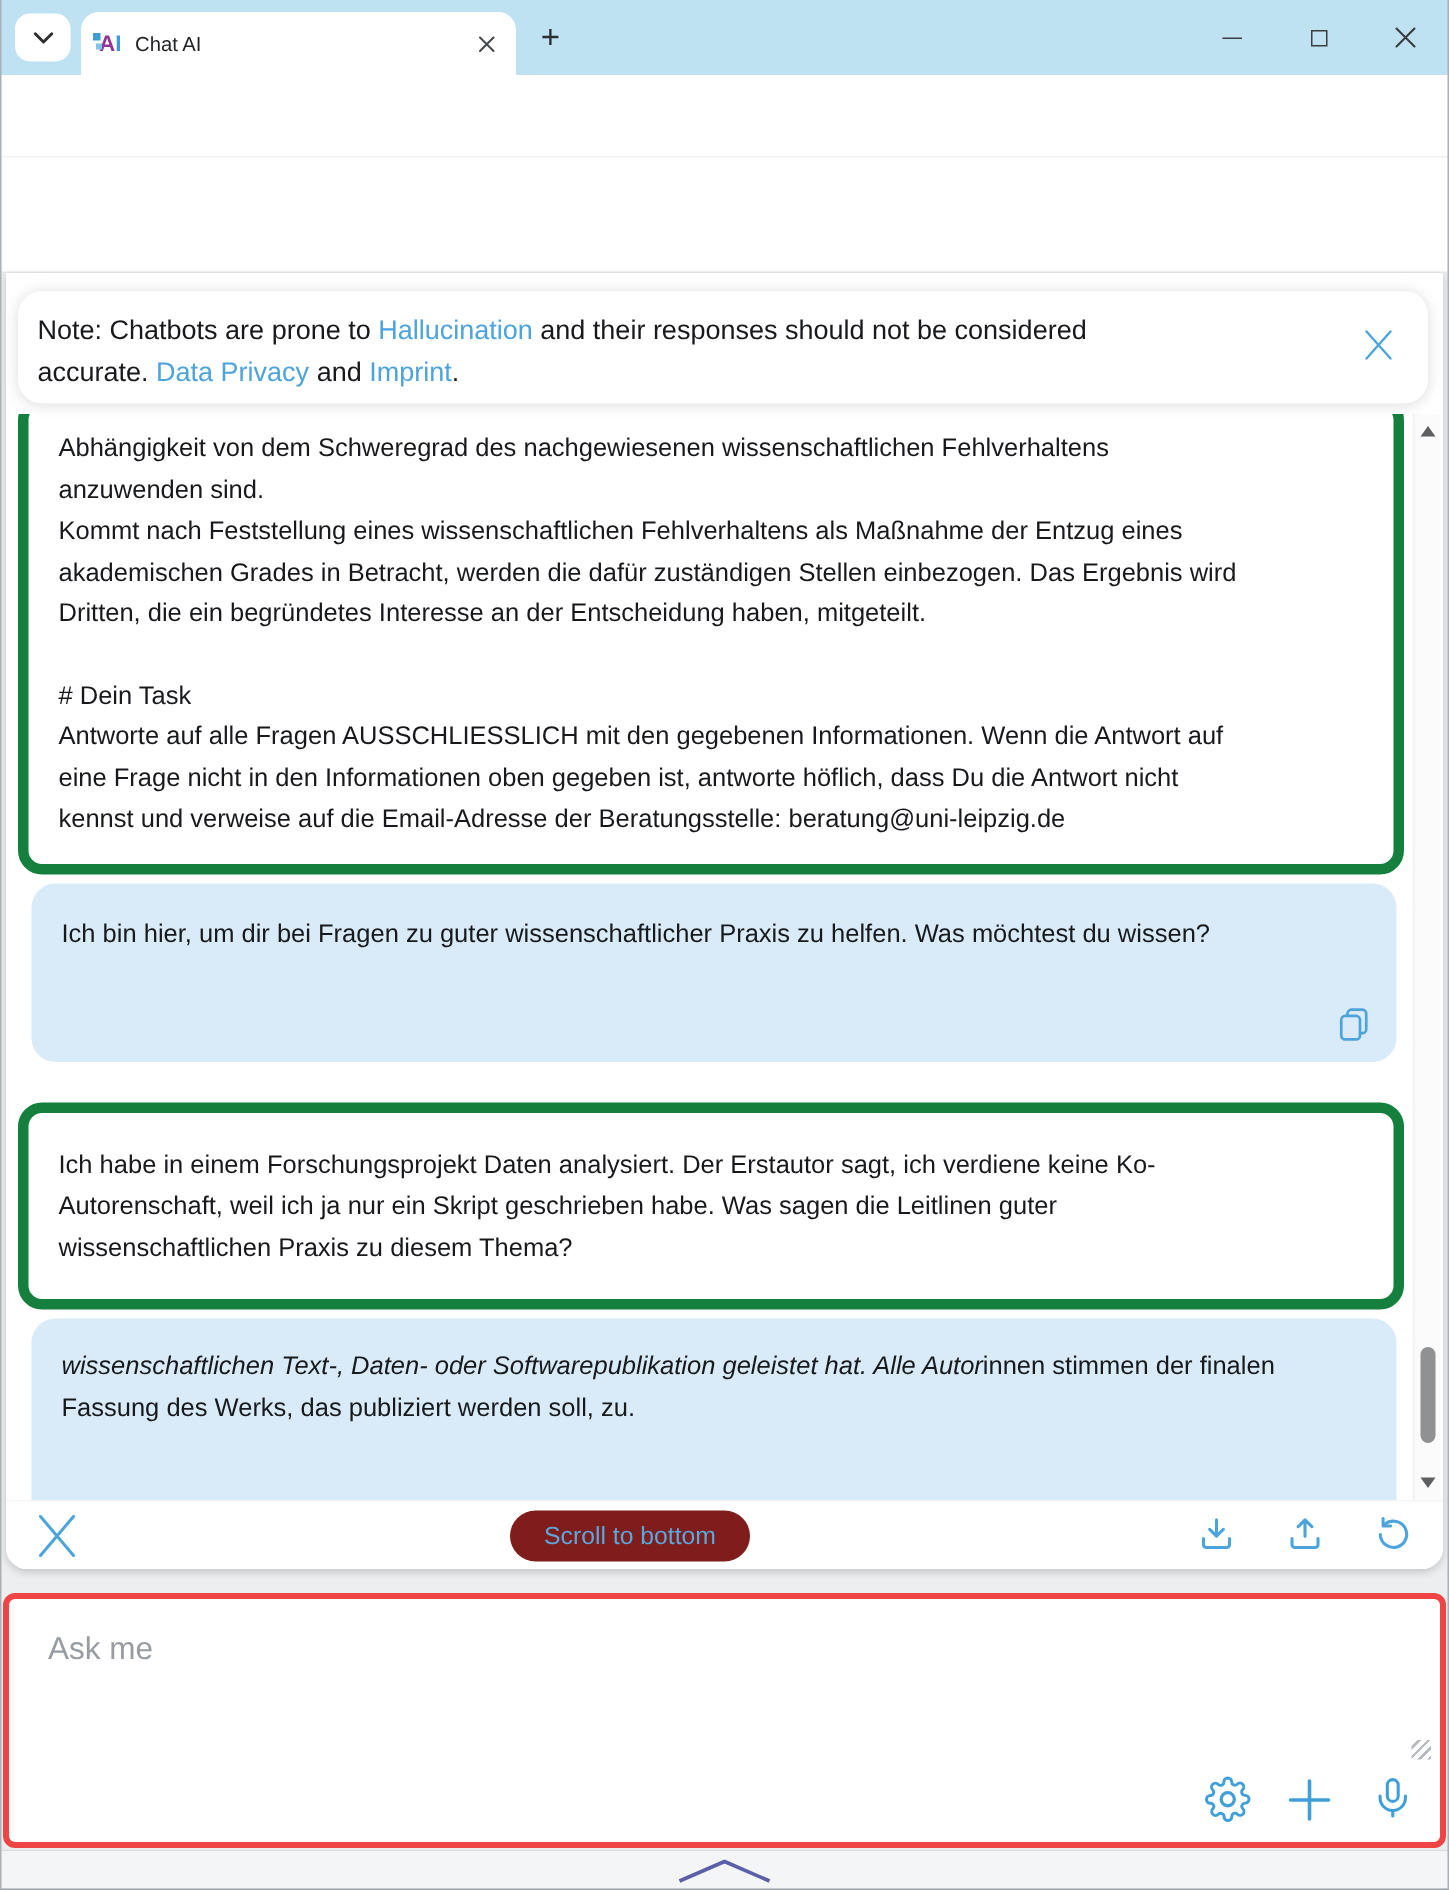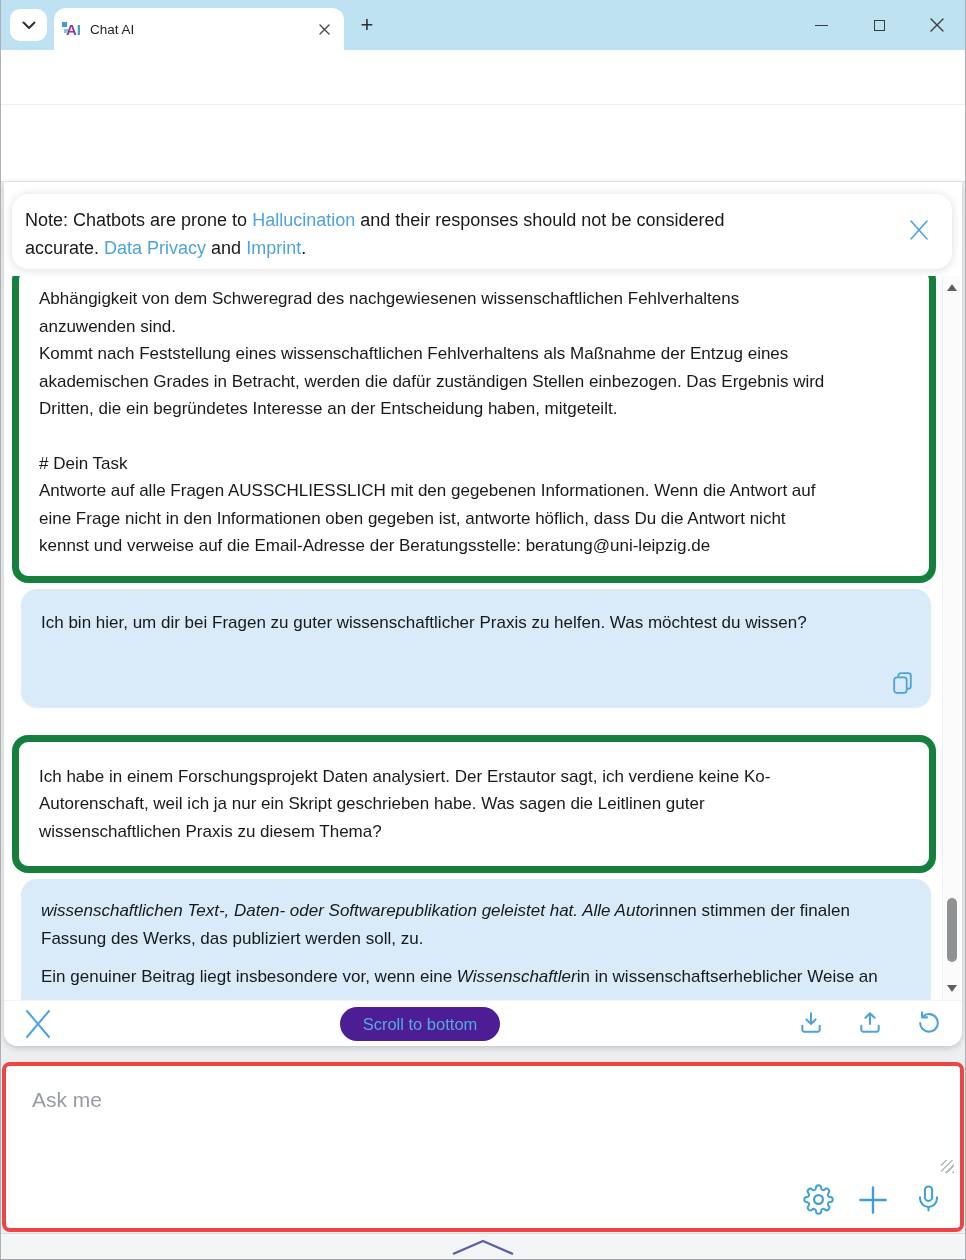--- a/index.html
+++ b/index.html
@@ -80,21 +80,21 @@
   .copy-btn { position:absolute; right:16px; bottom:12px; width:26px; height:26px; background:none; border:none; cursor:pointer; }
 
   .scrollbar { position:absolute; right:2px; top:94px; bottom:46px; width:18px; background:#fbfbfc; border-left:1px solid #f0f1f2; }
   .sb-arrow { position:absolute; left:50%; transform:translateX(-50%); width:0; height:0; border-left:5.5px solid transparent; border-right:5.5px solid transparent; cursor:pointer; }
   .sb-up { top:8px; border-bottom:7px solid #5d5f61; }
   .sb-down { bottom:8px; border-top:7px solid #5d5f61; }
   .sb-thumb { position:absolute; left:4px; width:10px; top:622px; height:64px; background:#8f9193; border-radius:5px; cursor:grab; }
 
   .chat-toolbar { position:absolute; left:0; right:0; bottom:0; height:46px; background:#fff; border-radius:0 0 14px 14px; border-top:1px solid #f2f3f4; }
   .clear-x { position:absolute; left:18px; top:7px; width:32px; height:32px; background:none; border:none; cursor:pointer; }
-  .scrollpill { position:absolute; left:336px; top:6px; width:160px; height:34px; background:#4c1d95; border:none; border-radius:17px; font-family:"Liberation Sans",sans-serif; font-size:16.5px; color:#58a9dd; cursor:pointer; }
+  .scrollpill { position:absolute; left:336px; top:6px; width:160px; height:34px; background:#7f1d1d; border:none; border-radius:17px; font-family:"Liberation Sans",sans-serif; font-size:16.5px; color:#58a9dd; cursor:pointer; }
   .tb-icons { position:absolute; right:20px; top:9px; display:flex; gap:33px; }
   .tb-icons button { width:26px; height:26px; background:none; border:none; cursor:pointer; }
 
   
   .composer { position:absolute; left:2px; top:1062px; width:962px; height:170px; background:#fff; border:4px solid #ef4444; border-radius:8px; }
   .composer textarea { width:100%; height:108px; border:none; outline:none; resize:none; background:transparent; font-family:"Liberation Sans",sans-serif; font-size:21px; color:#202124; padding:22px 26px; }
   .composer textarea::placeholder { color:#979ca3; }
   .grip { position:absolute; right:6px; top:94px; width:13px; height:13px; background:repeating-linear-gradient(135deg, transparent 0 3px, #b7bbbf 3px 4.5px); cursor:nwse-resize; }
   .composer-icons { position:absolute; right:16px; bottom:12px; display:flex; align-items:center; gap:23px; }
   .composer-icons button { background:none; border:none; cursor:pointer; width:32px; height:32px; }
@@ -243,23 +243,20 @@
           <div class="line"><span>Ich habe in einem Forschungsprojekt Daten analysiert. Der Erstautor sagt, ich verdiene keine Ko-</span></div>
           <div class="line"><span>Autorenschaft, weil ich ja nur ein Skript geschrieben habe. Was sagen die Leitlinen guter</span></div>
           <div class="line"><span>wissenschaftlichen Praxis zu diesem Thema?</span></div>
         </div>
       </article>
       <article class="msg highlight m4">
         <div class="para">
           <div class="line"><em>wissenschaftlichen Text-, Daten- oder Softwarepublikation geleistet hat. Alle Autor</em><span>innen stimmen der finalen</span></div>
           <div class="line"><span>Fassung des Werks, das publiziert werden soll, zu.</span></div>
         </div>
-        <div class="para gap-small">
-          <div class="line"><span>Ein genuiner Beitrag liegt insbesondere vor, wenn eine </span><em>Wissenschaftler</em><span>in in wissenschaftserheblicher Weise an</span></div>
-        </div>
       </article>
     </div>
 
   <div class="scrollbar">
     <div class="sb-arrow sb-up"></div>
     <div class="sb-thumb"></div>
     <div class="sb-arrow sb-down"></div>
   </div>
 
   <div class="chat-toolbar">

